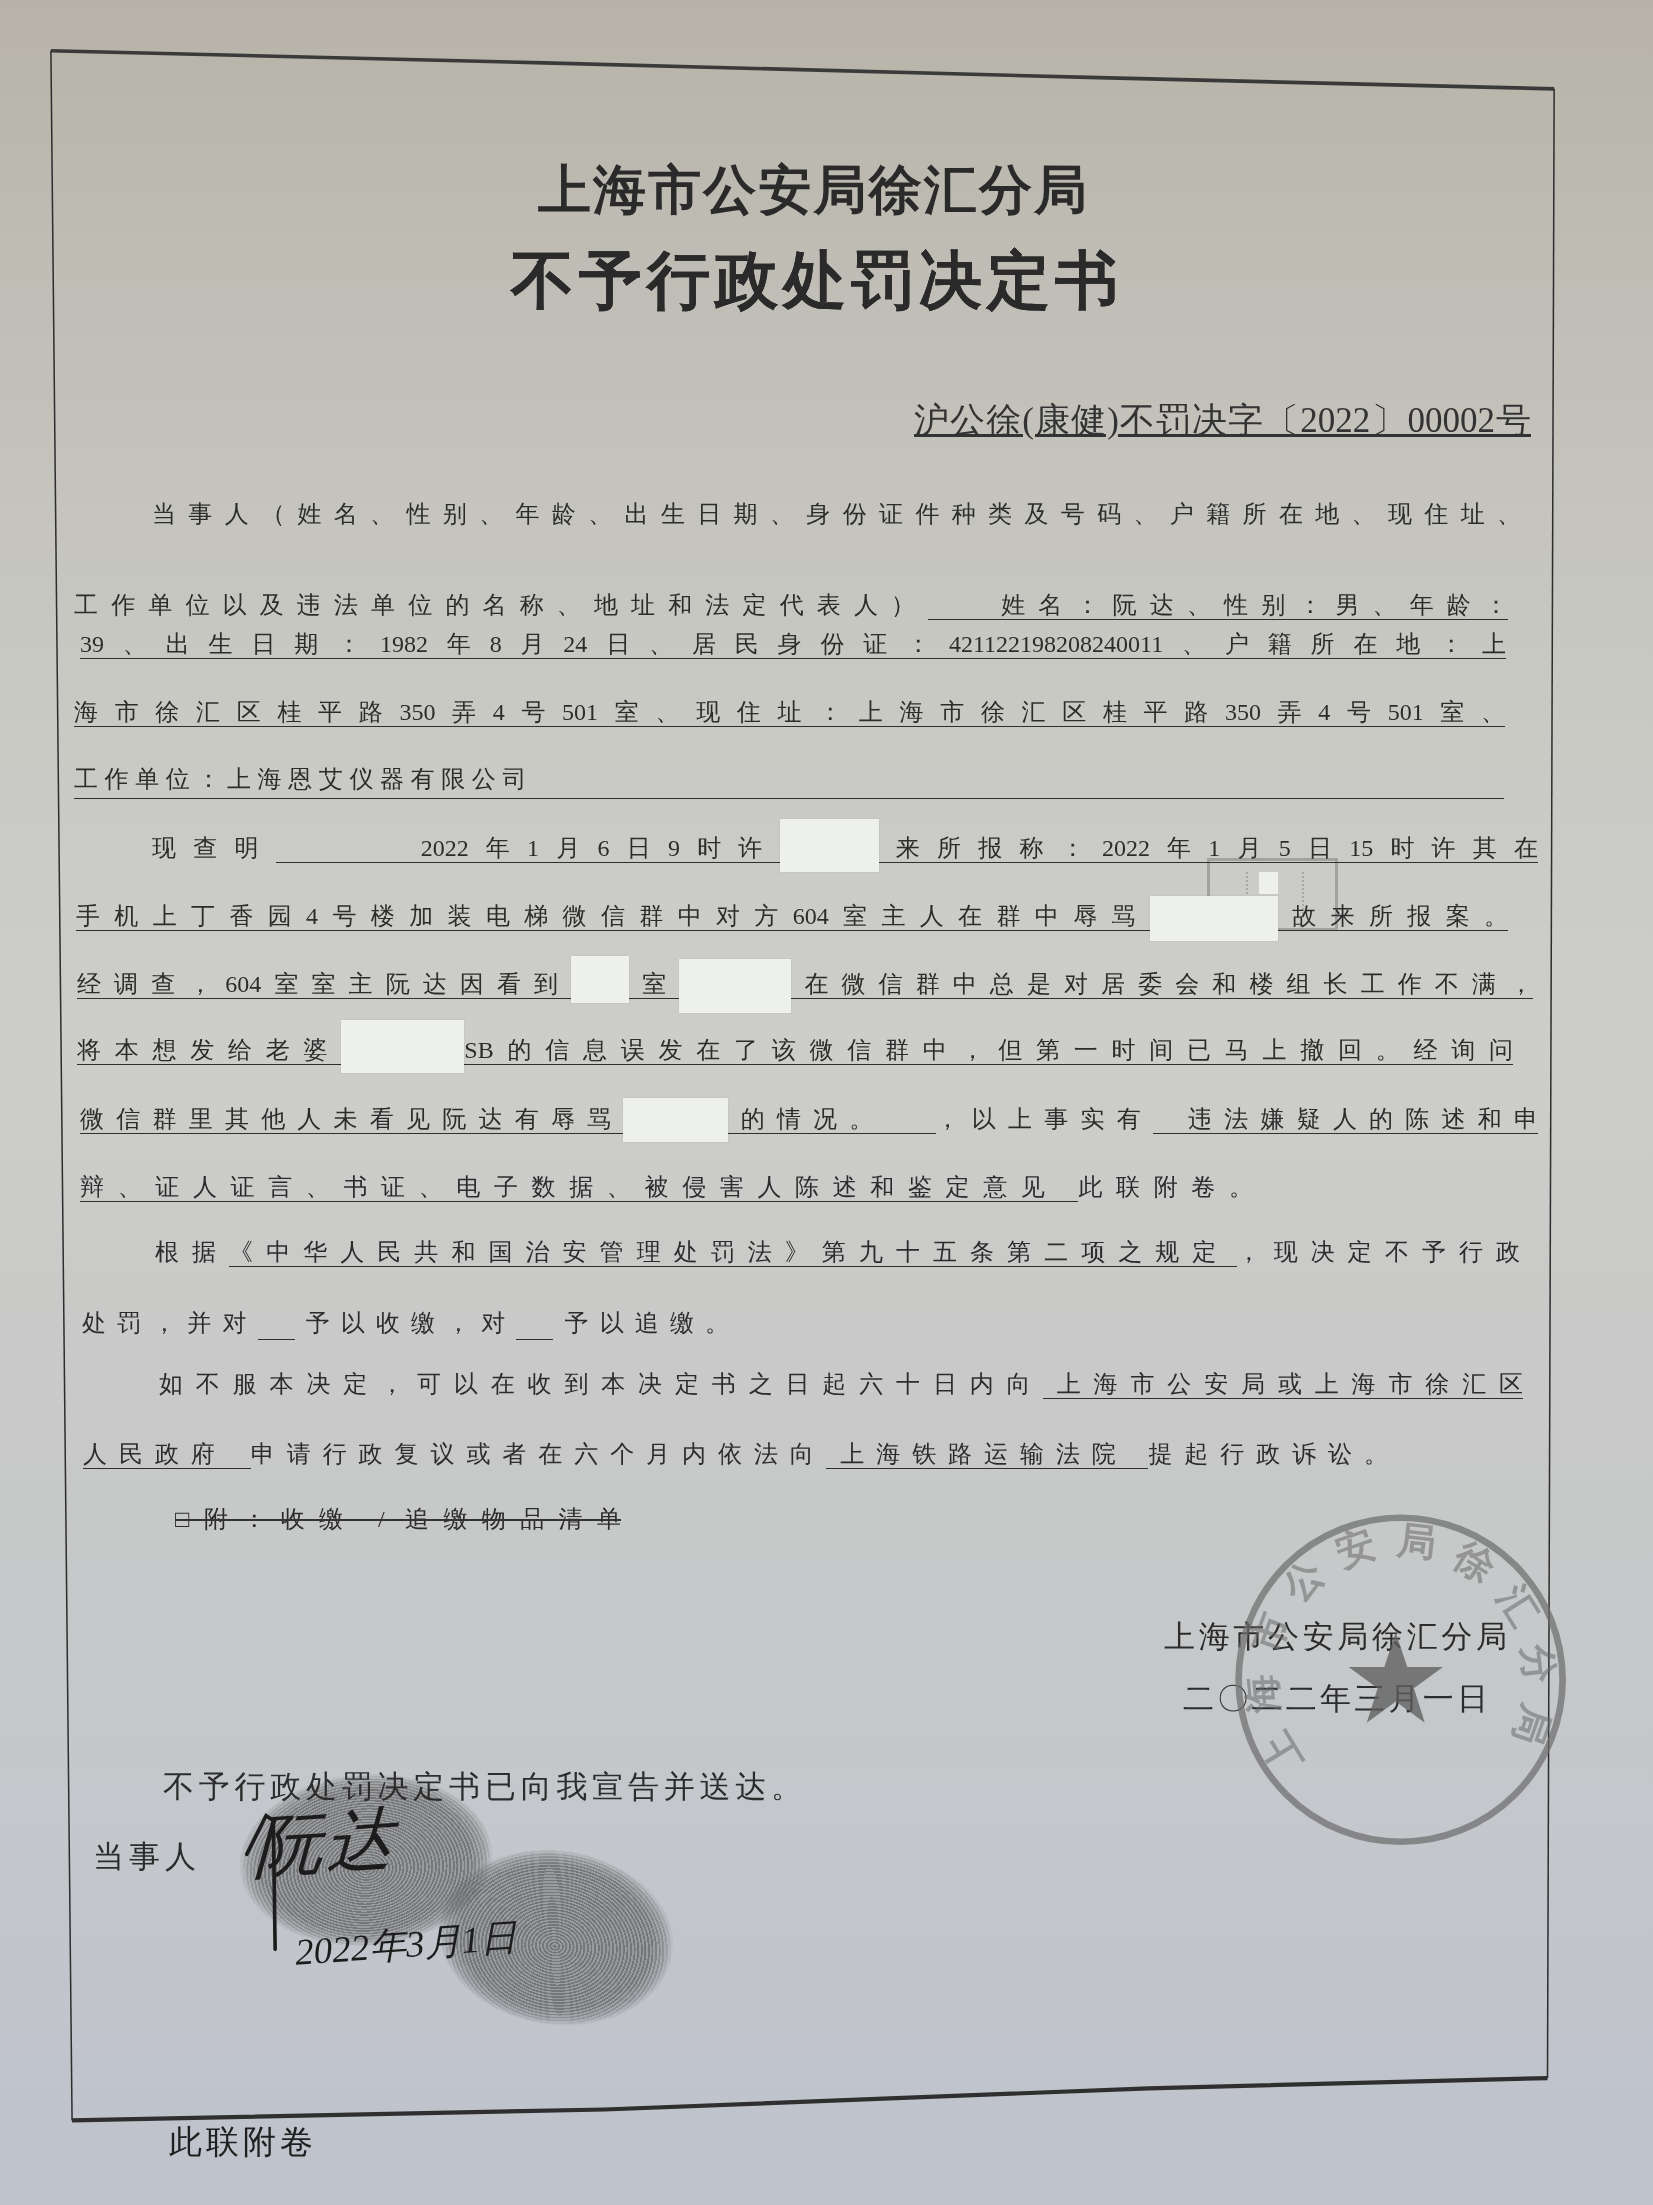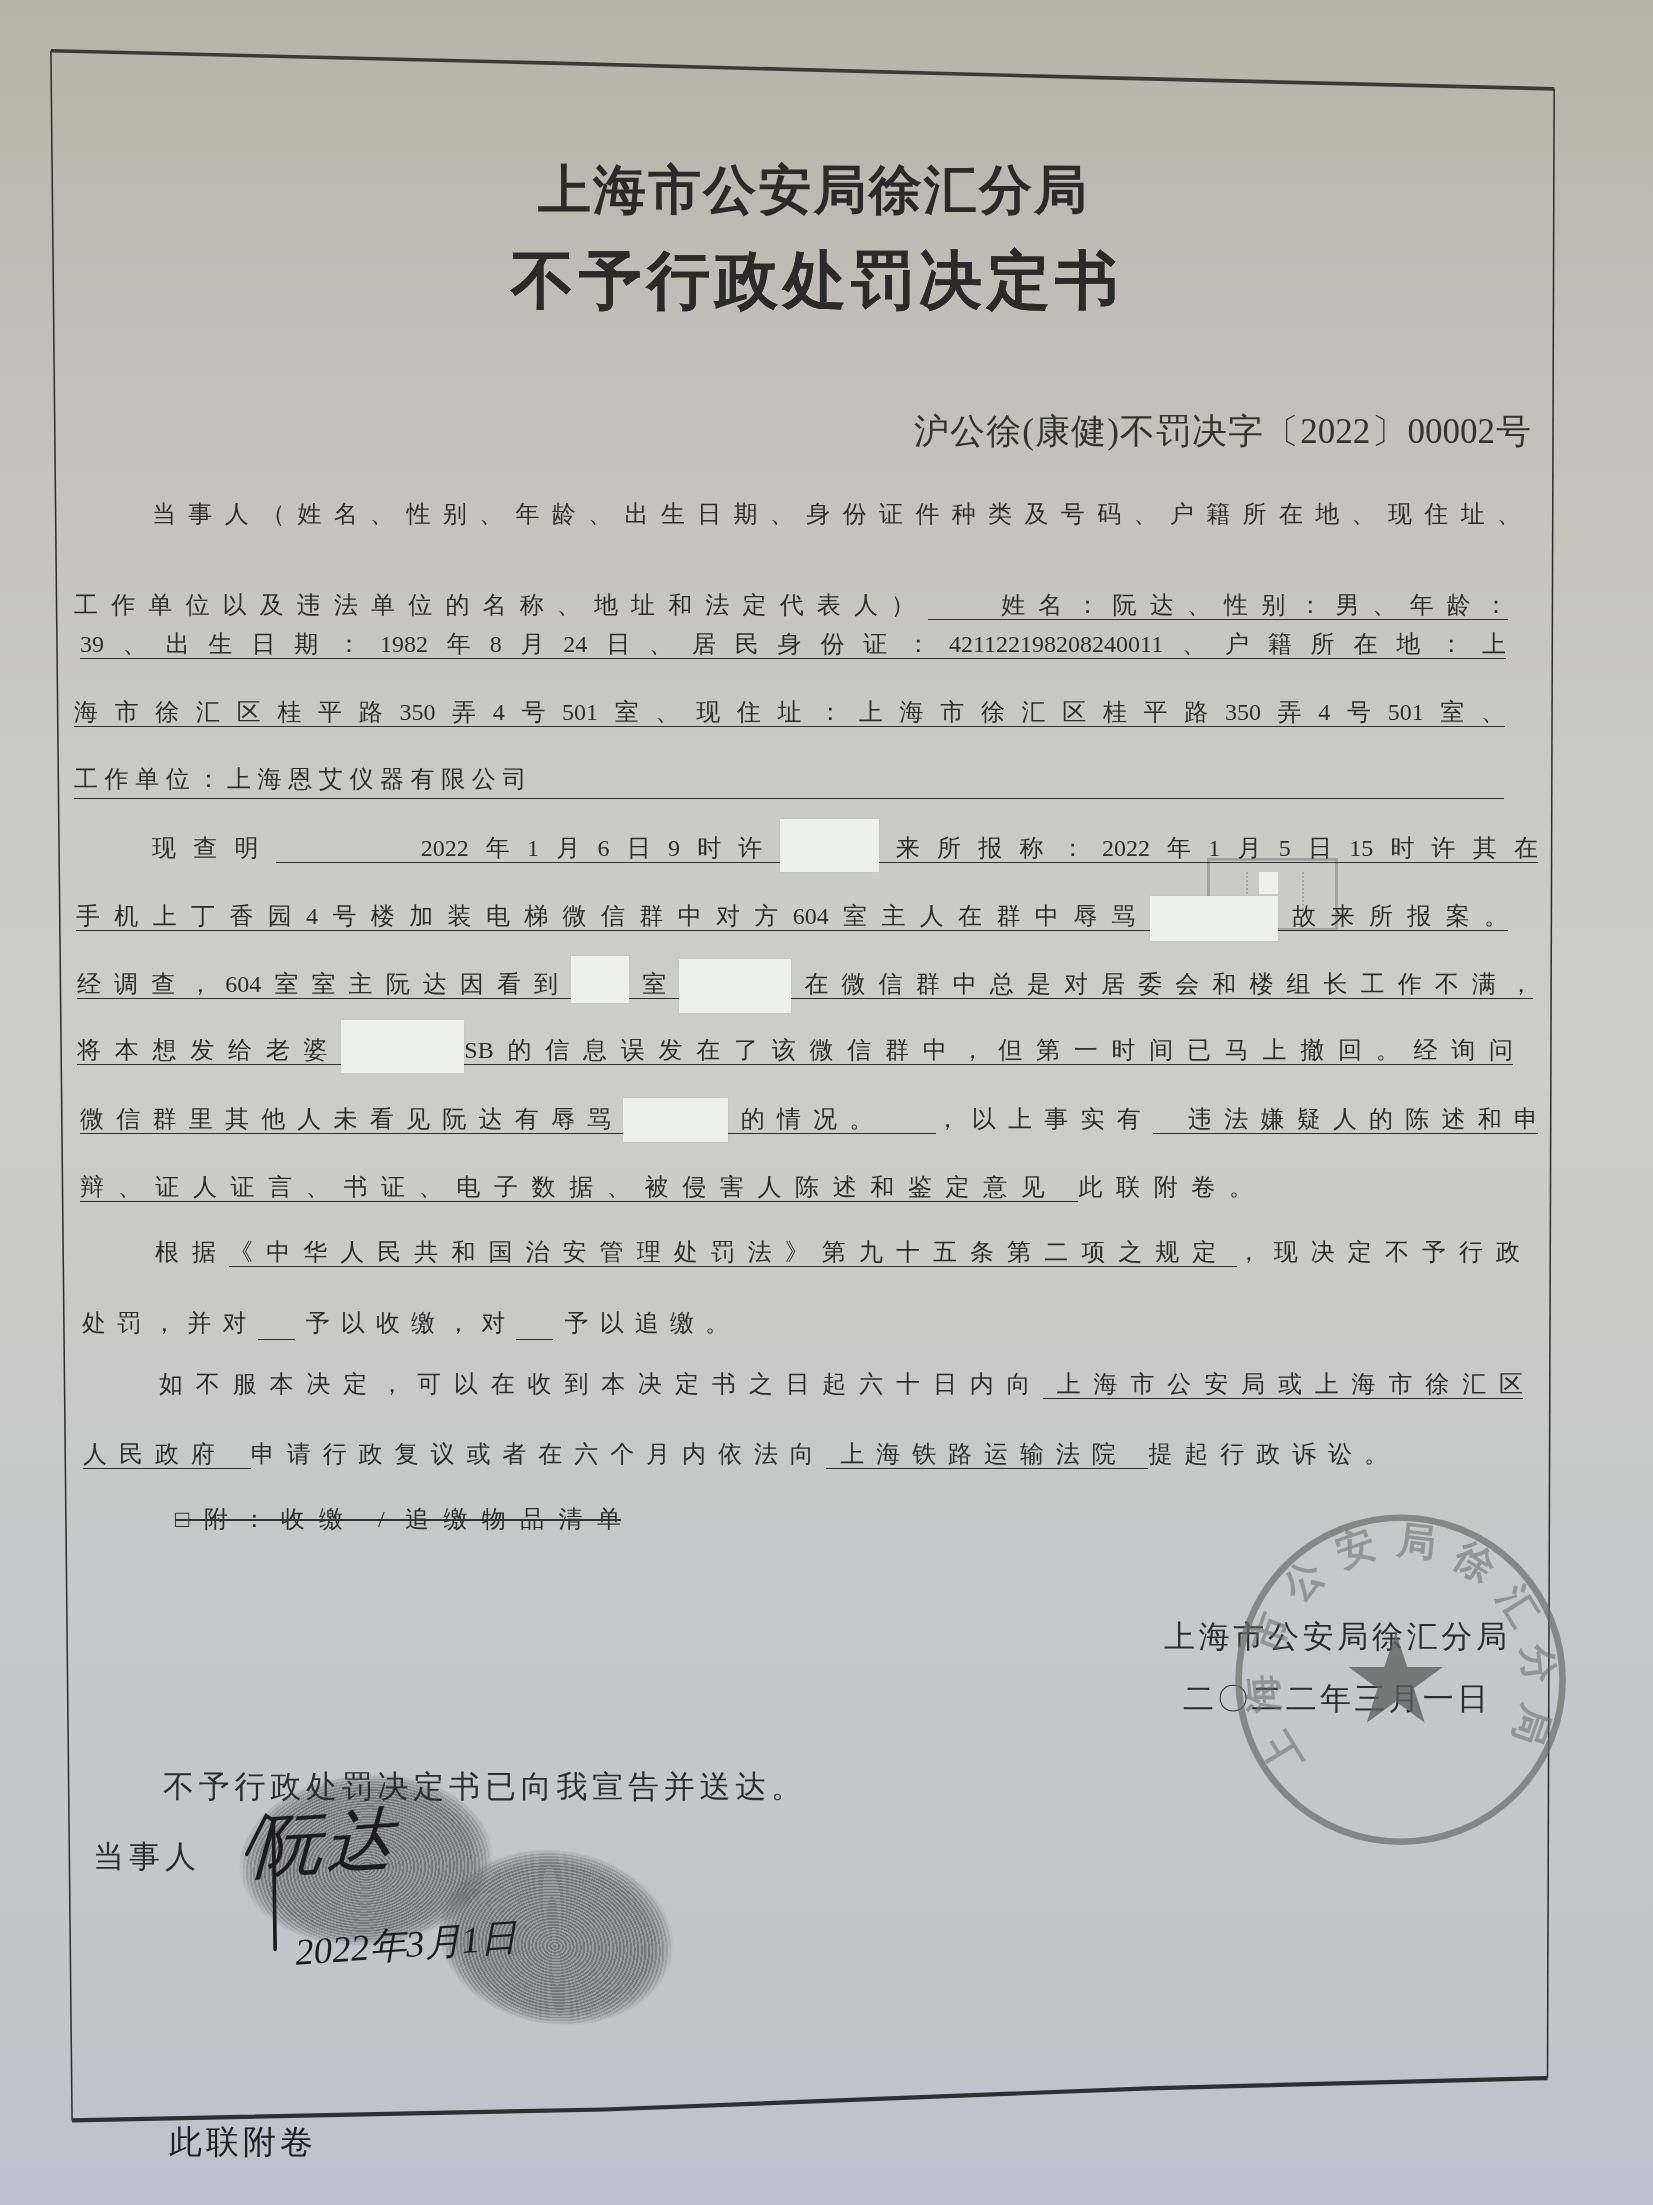--- a/index.html
+++ b/index.html
@@ -8,21 +8,21 @@
     background: linear-gradient(180deg, #b7b3a8 0%, #c0beb6 14%, #c9c9c4 32%, #cdcdca 48%, #c8c9c8 64%, #c4c7cb 82%, #bec2cc 100%);
     font-family: "Liberation Serif", "DejaVu Serif", serif;
     color:#2b2b2b;
   }
   .abs { position:absolute; }
   .frame { position:absolute; left:0; top:0; width:1654px; height:2205px; pointer-events:none; z-index:1; }
 
   .hdr { position:absolute; font-weight:bold; white-space:nowrap; color:#2a2a2a; z-index:2; }
   .t1 { left:538px; top:157px; width:549px; font-size:53px; line-height:66px; }
   .t2 { left:511px; top:242px; width:607px; font-size:63px; line-height:79px; text-shadow:0 0 0.6px #2a2a2a; }
-  .docno { position:absolute; left:914px; top:408px; width:617px; font-size:35px; line-height:48px; z-index:2; color:#333; }
+  .docno { position:absolute; left:914px; top:397px; width:617px; font-size:35px; line-height:48px; z-index:2; color:#333;text-decoration:underline; }
 
   .ln { position:absolute; height:42px; line-height:42px; font-size:24px; color:#2c2c2c; z-index:2; }
   .j { text-align:justify; text-align-last:justify; }
   .u { border-bottom:1.8px solid #2f2f2f; padding-bottom:1.2px; }
   .ublock { display:inline-block; vertical-align:top; line-height:37px; padding-top:2.4px; border-bottom:1.8px solid #2f2f2f; }
   .blank { display:inline-block; width:37px; height:0; border-bottom:1.8px solid #2f2f2f; vertical-align:-8.5px; }
   .r { display:inline-block; position:relative; height:0.6px; vertical-align:baseline; }
   .r::before { content:""; position:absolute; left:0; right:0; bottom:var(--b, -14.5px); height:var(--h, 51px);
                background:#eef0ee; box-shadow:0 0 1.8px rgba(0,0,0,0.10); z-index:4; }
   .r.r2::after { content:""; position:absolute; right:0; width:19.3px; bottom:30px; height:22px; background:#eef0ee; z-index:4; }

